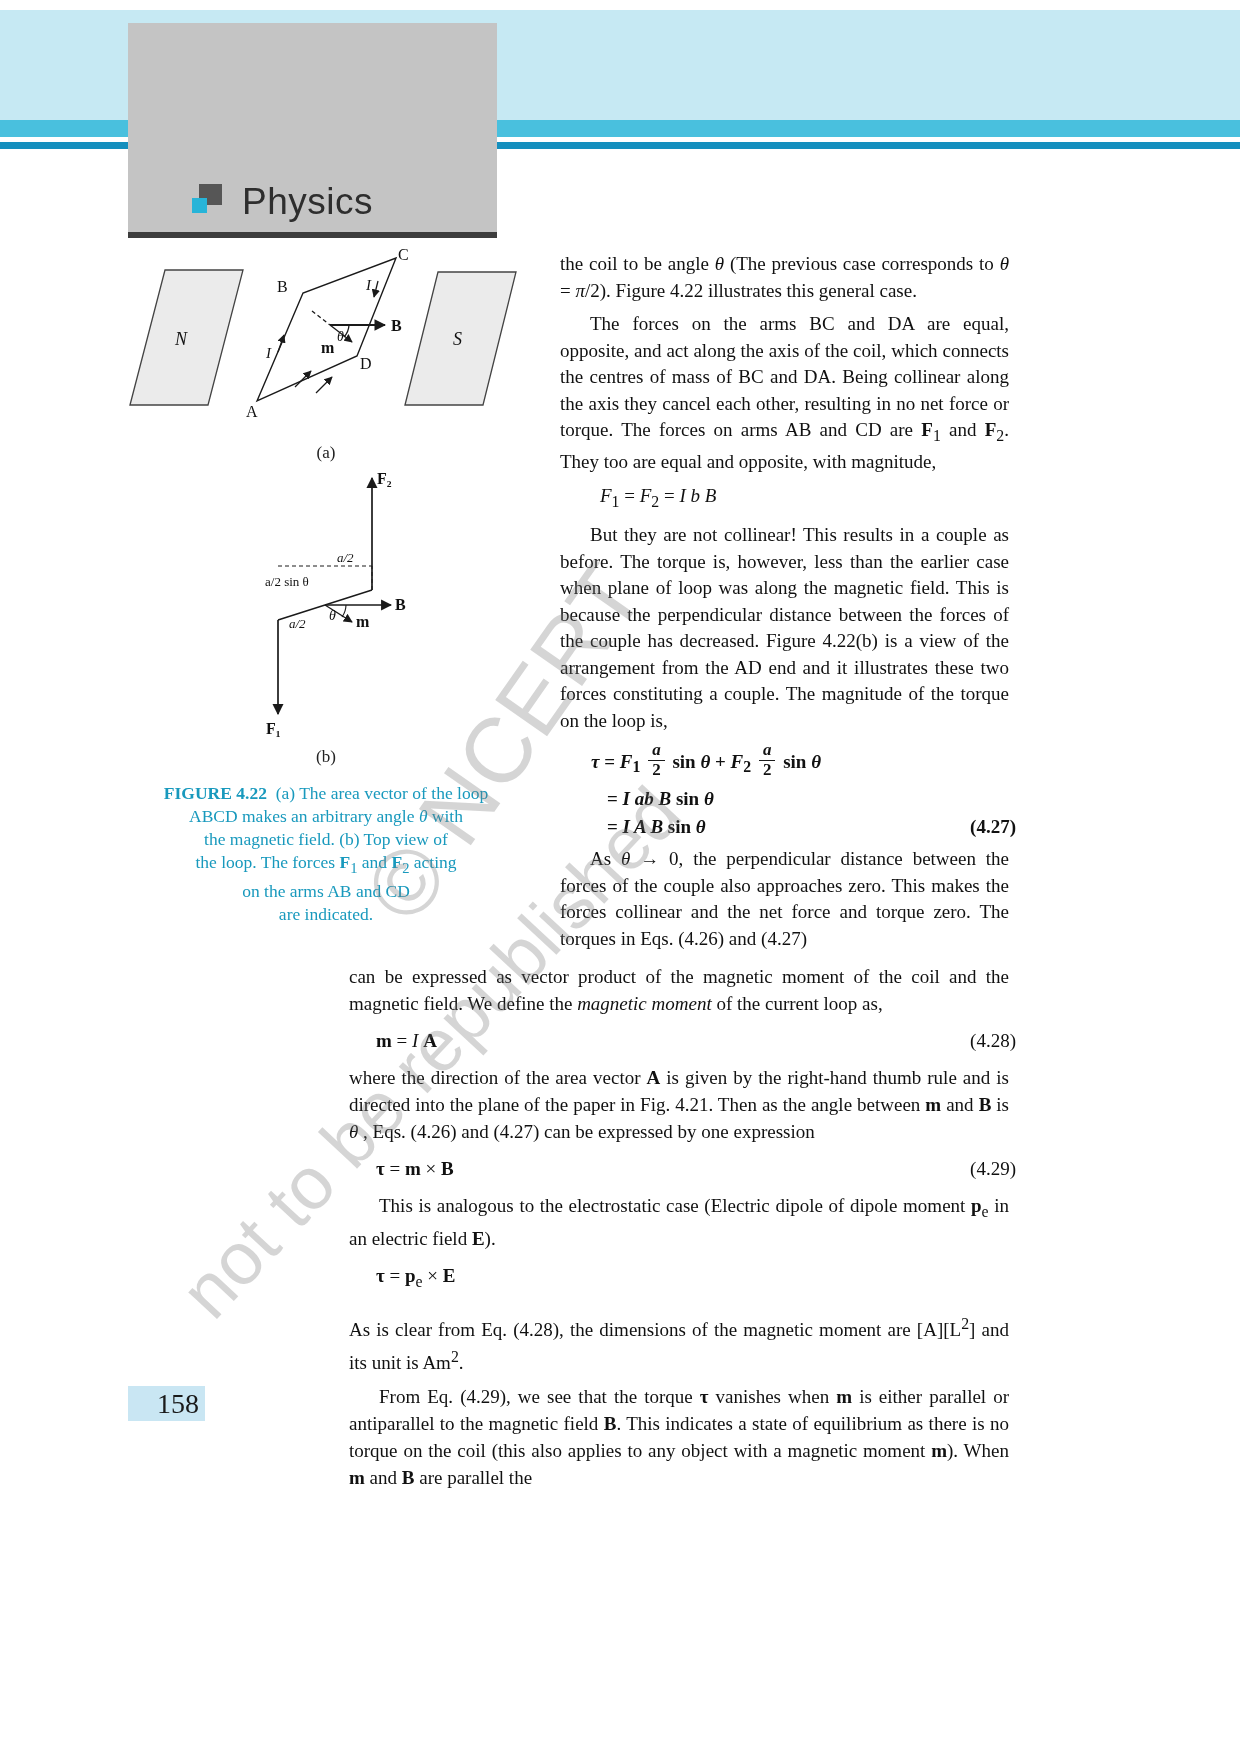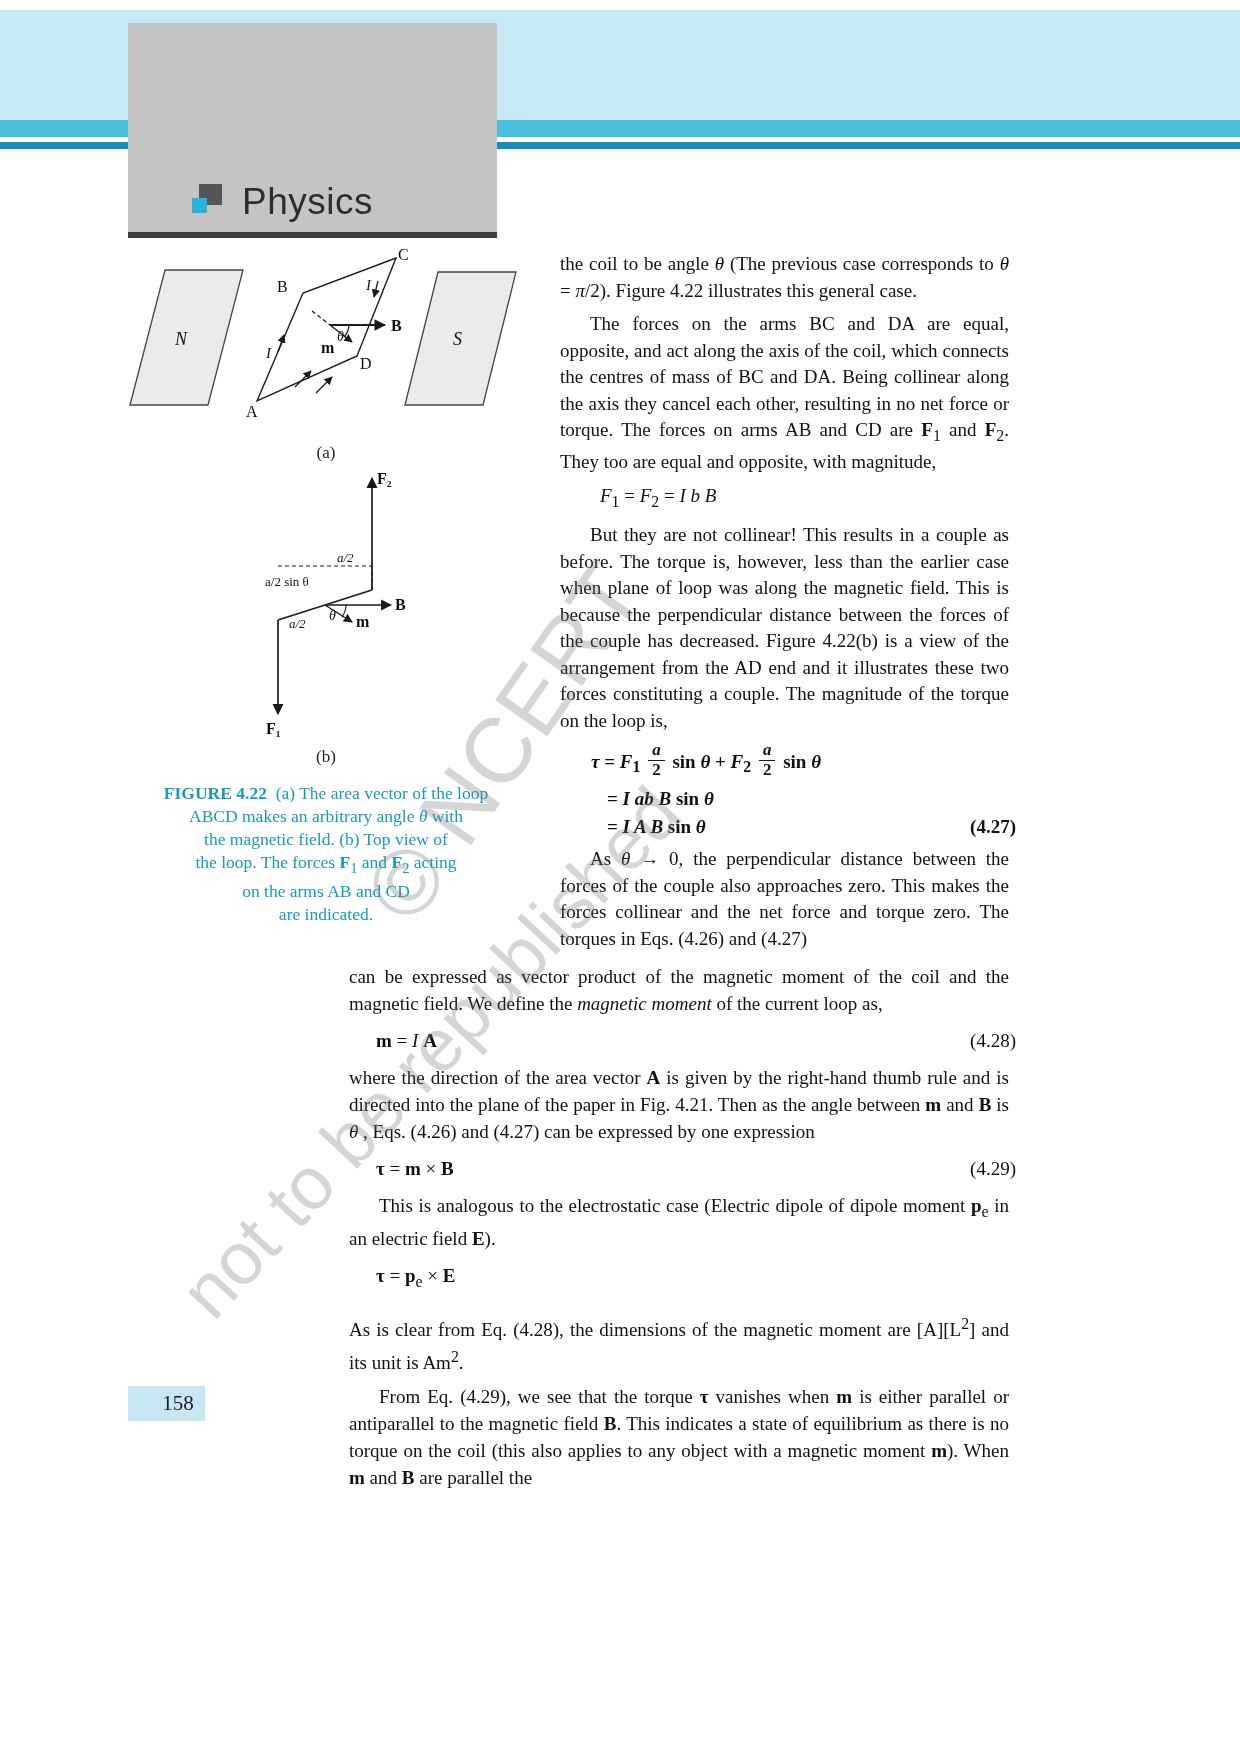--- a/index.html
+++ b/index.html
@@ -61,21 +61,21 @@
   .frac .den { display:block; }
 
   
   .wm { position:absolute; z-index:6; pointer-events:none; white-space:nowrap;
         font-family:"Liberation Sans","DejaVu Sans",sans-serif; color:rgba(115,115,115,0.30); }
   .wm1 { left:300px; top:690px; font-size:92px; transform:rotate(-55deg); }
   .wm2 { left:85px; top:1010px; font-size:74px; transform:rotate(-47deg); }
 
   
   .page-num-box { position:absolute; left:128px; top:1386px; width:77px; height:35px; background:#c9e6f3;
-                  display:flex; align-items:center; justify-content:center; font-size:21px; color:#1a1a1a;padding-left:23px; }
+                  display:flex; align-items:center; justify-content:center; font-size:28px; color:#1a1a1a;padding-left:23px; }
   .footer-date { position:absolute; left:832px; top:1722px; font-family:"Liberation Sans","DejaVu Sans",sans-serif;
                  font-size:15px; color:#8d8d8d;font-weight:bold; }
 </style>
 </head>
 <body>
 
 <div class="page">
 
   <div class="reg reg-top"></div>
   <div class="reg-h"></div>

